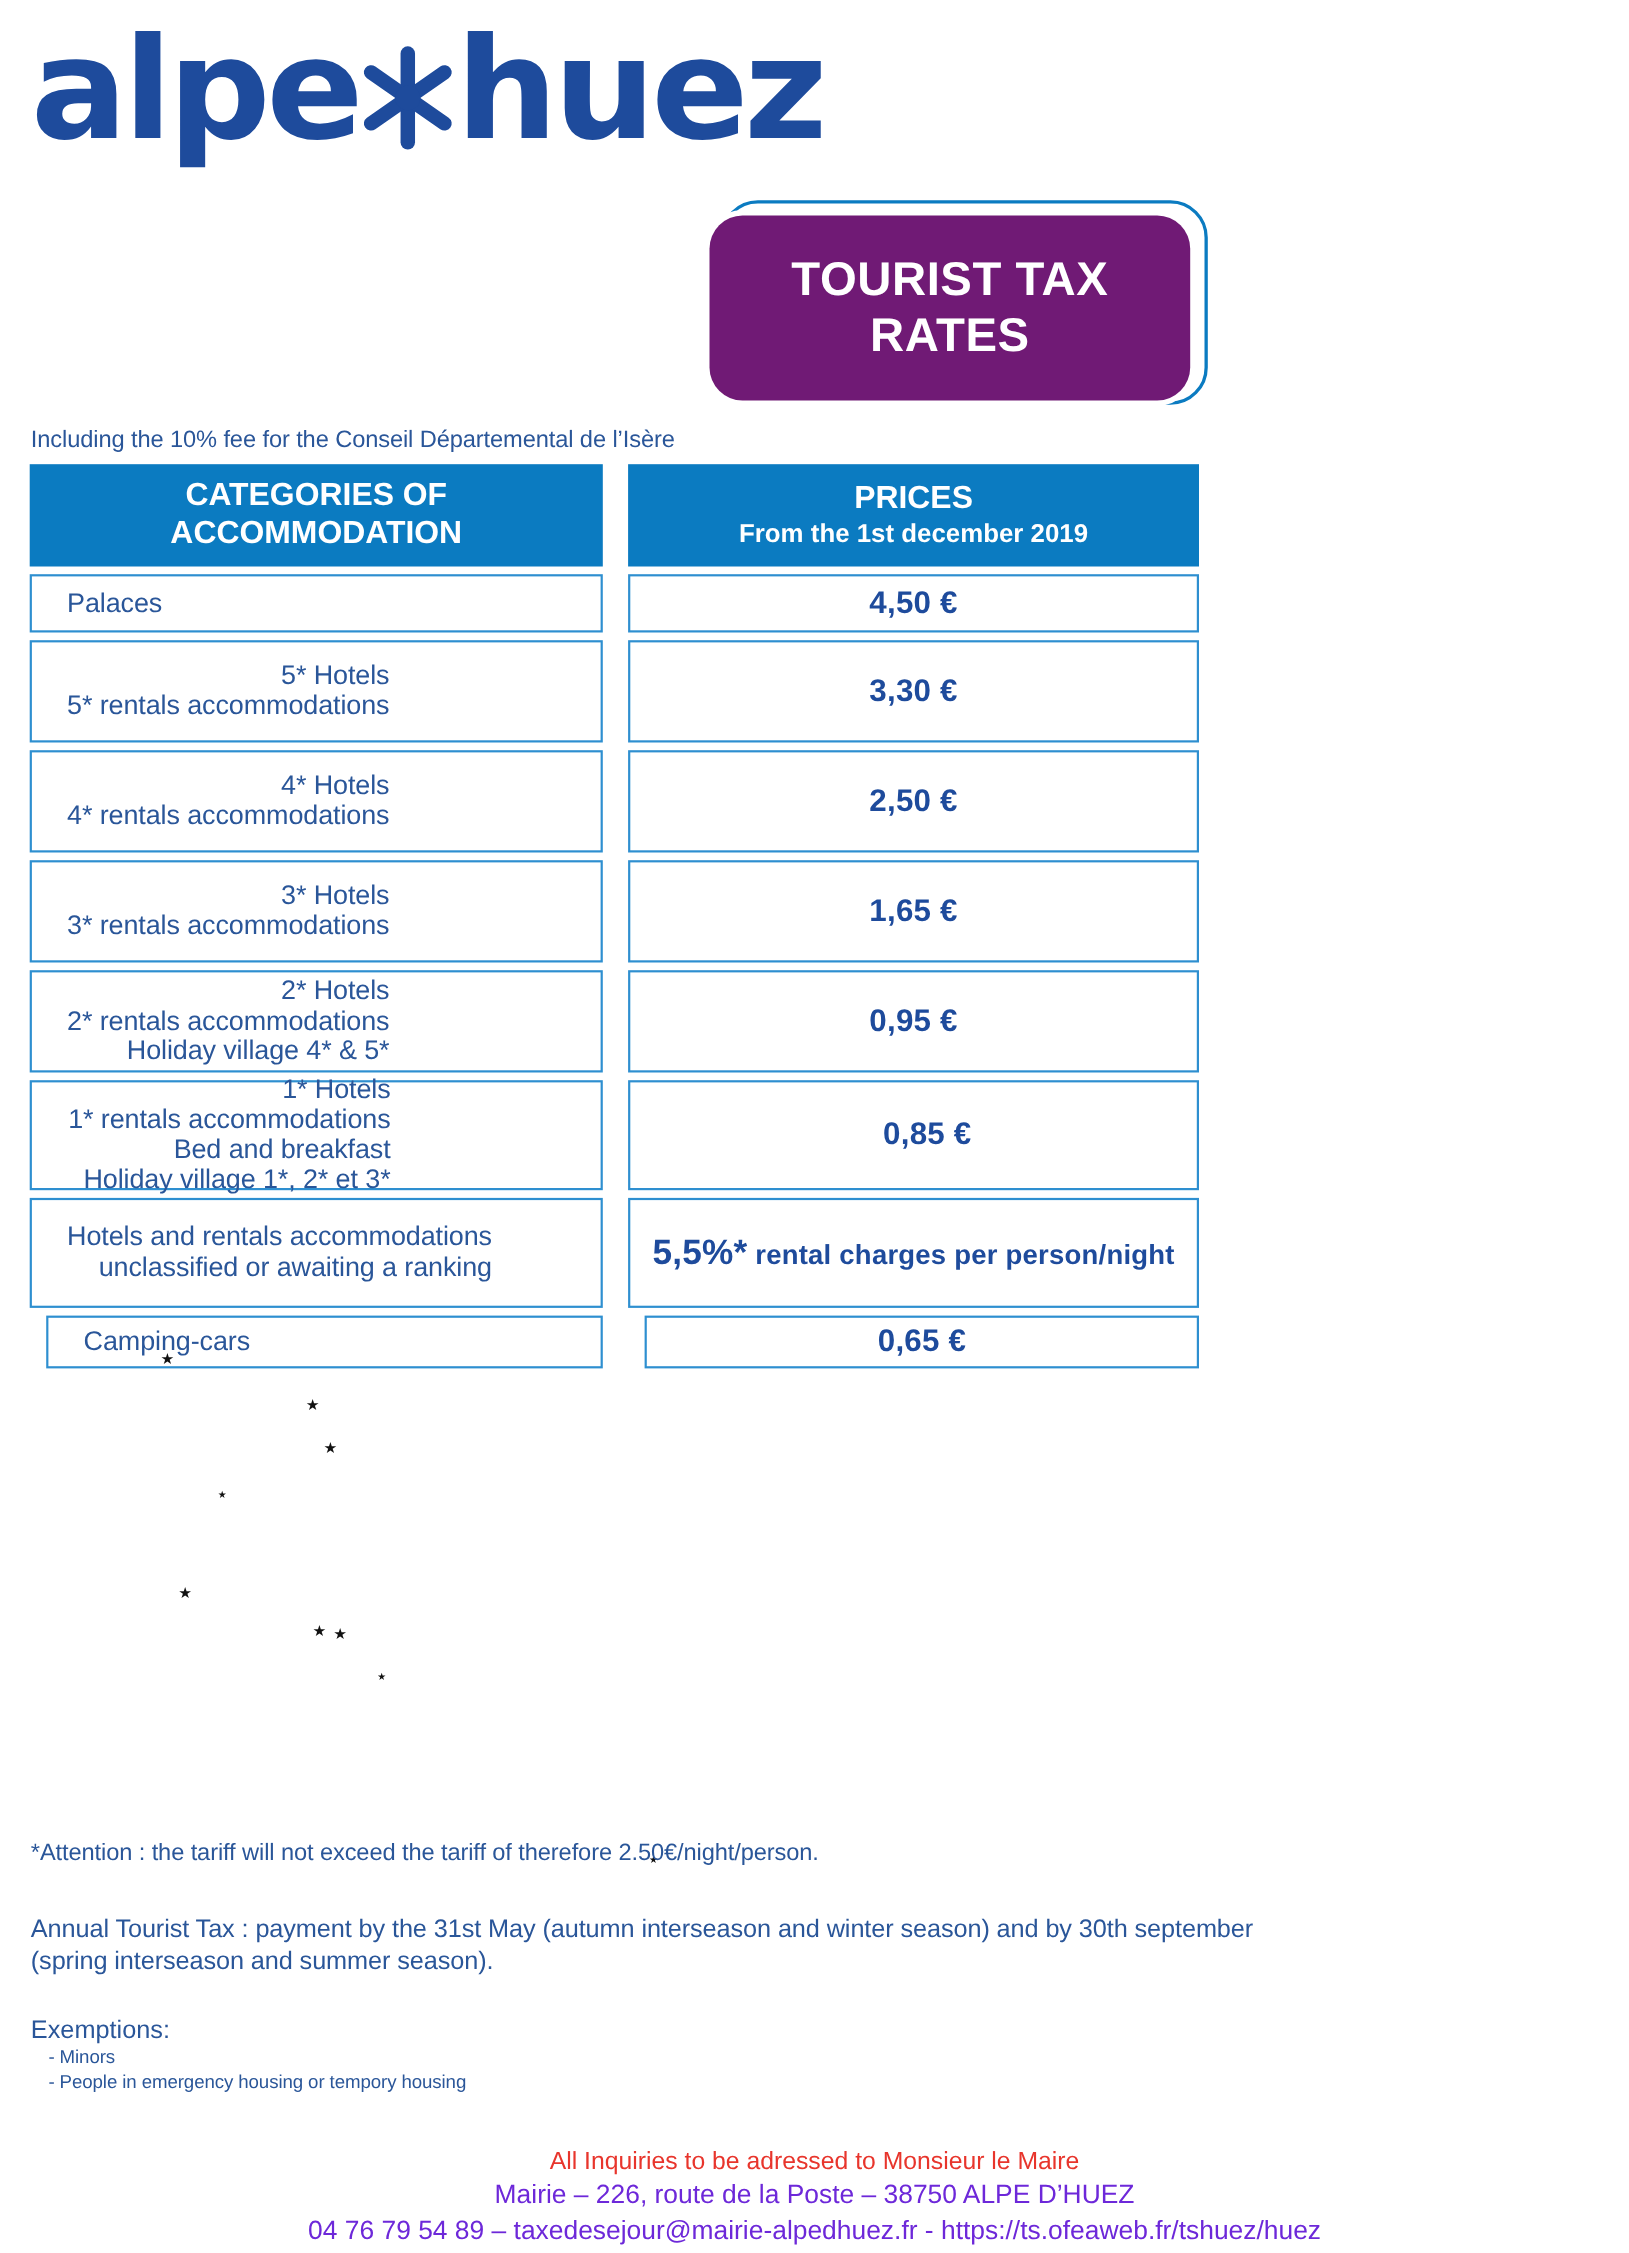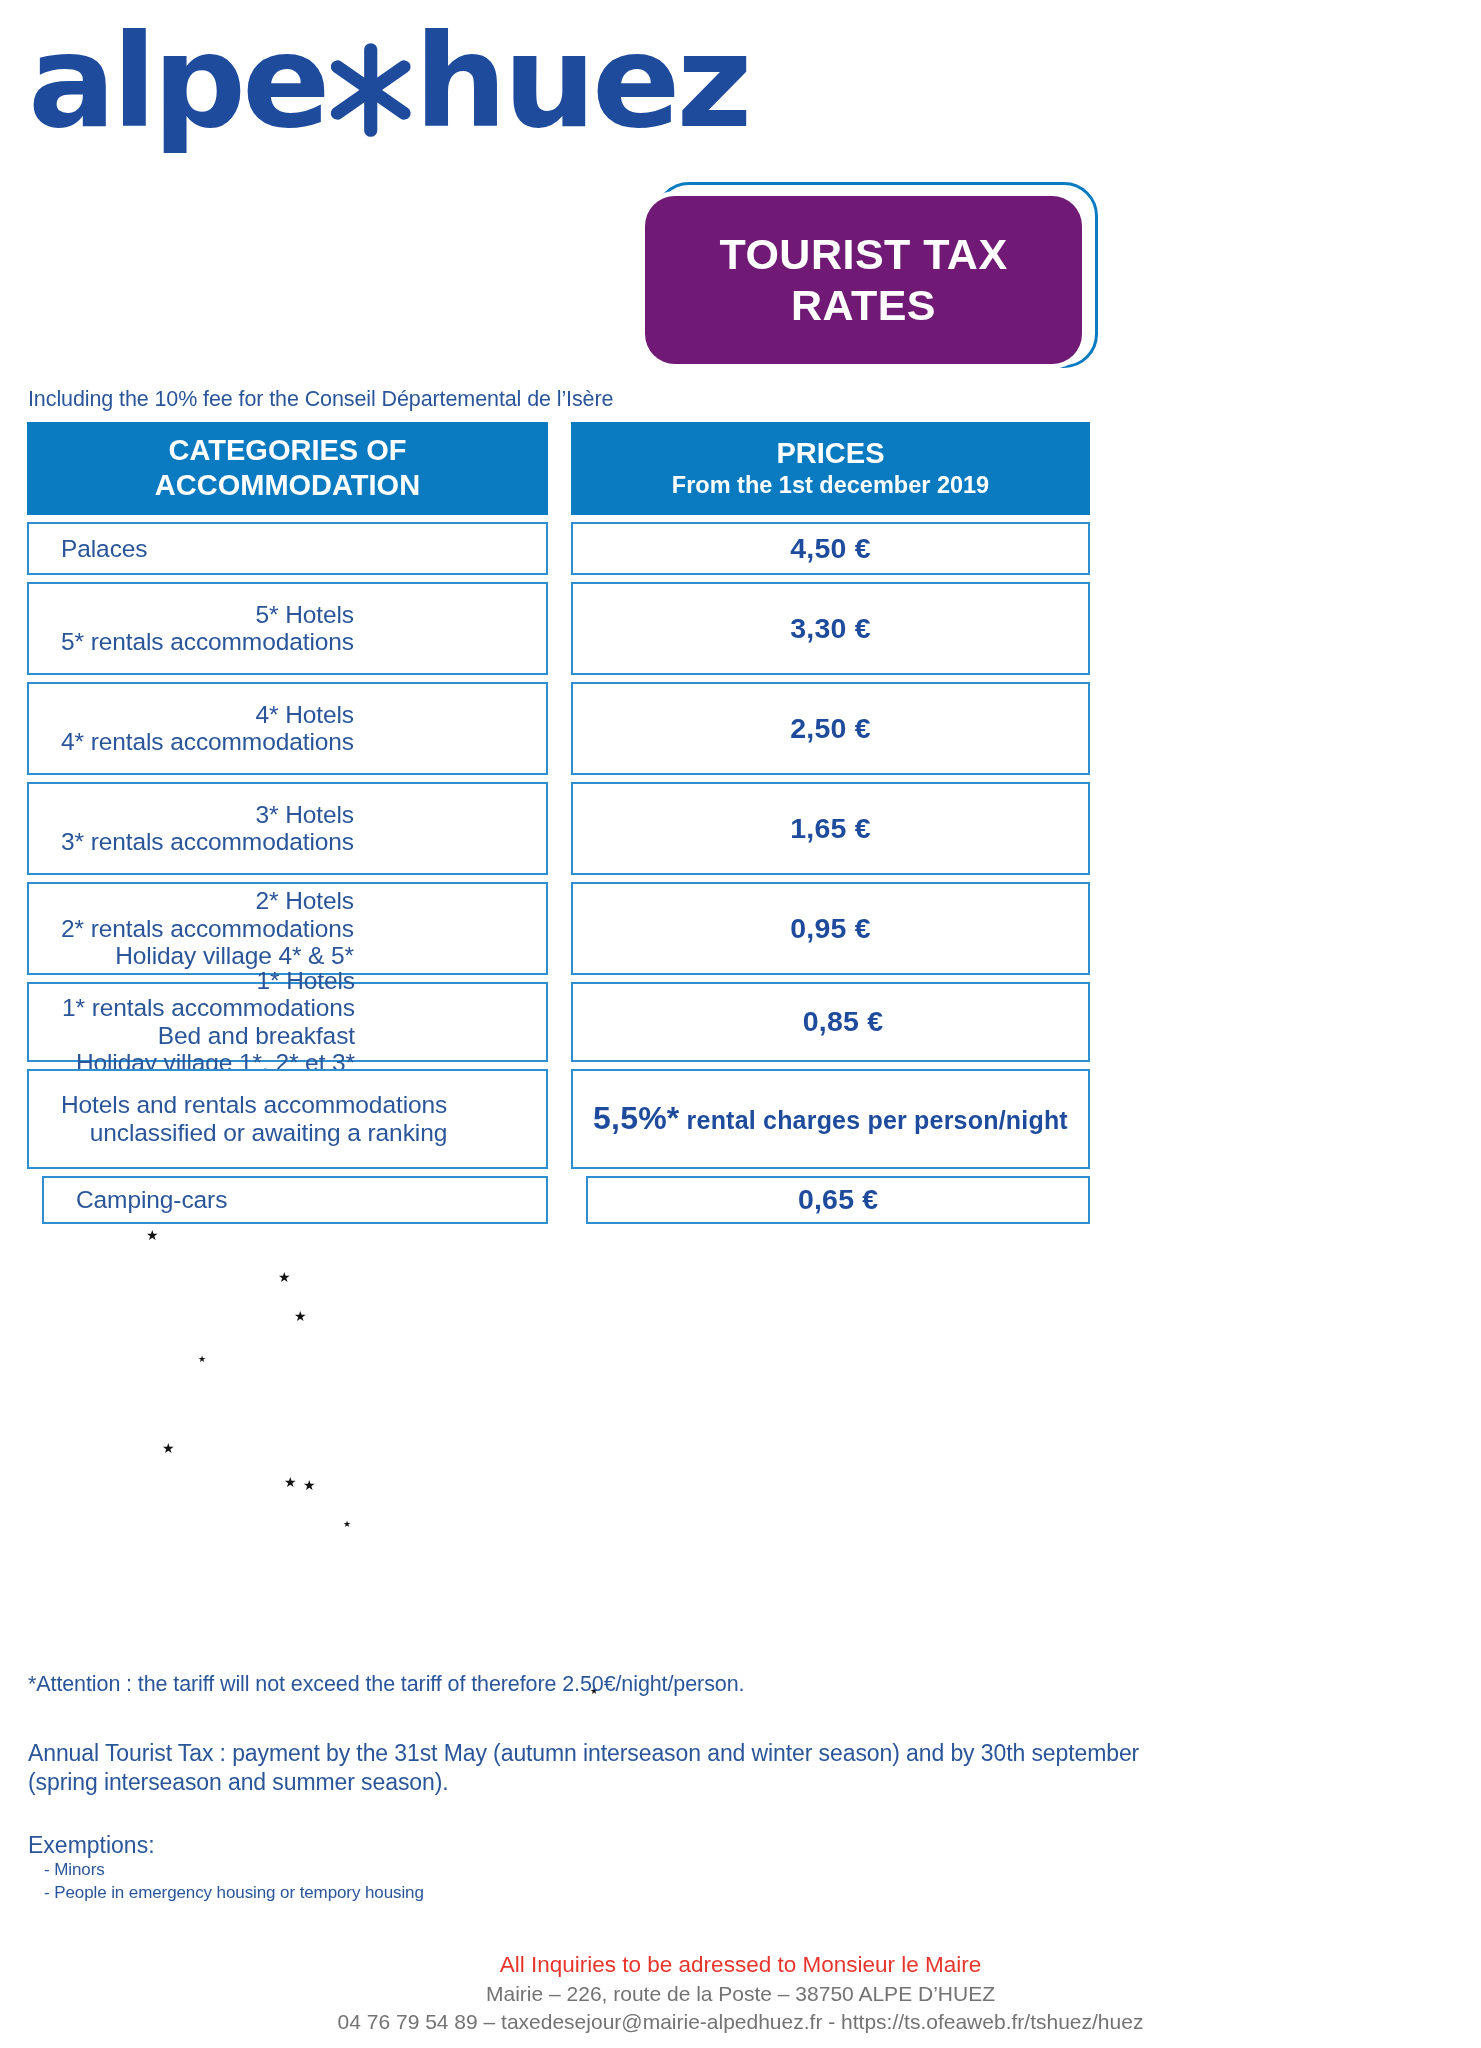--- a/index.html
+++ b/index.html
@@ -161,21 +161,21 @@
   }
   .price-text .pct { font-size: 32px; }
   .price-text .small { font-size: 25px; }
 
   
   .r0 .cell { height: 53px; }
   .r1 .cell { height: 93px; }
   .r2 .cell { height: 93px; }
   .r3 .cell { height: 93px; }
   .r4 .cell { height: 93px; }
-  .r5 .cell { height: 80px; padding-left: 33px; }
+  .r5 .cell { height: 100px; padding-left: 33px; }
   .r6 .cell { height: 100px; }
   .r7 .cell { height: 48px; margin-left: 15px; }
 
   
   #notes {
     position: absolute;
     left: 28px;
     top: 1672px;
     width: 1190px;
     color: #2a5699;
@@ -209,22 +209,22 @@
     top: 1950px;
     width: 1481px;
     text-align: center;
   }
   #footer .line-red {
     color: #e8352c;
     font-size: 22.5px;
     line-height: 1.33;
   }
   #footer .line-blue {
-    color: #737373;
-    font-size: 21px;
+    color: #6d28d9;
+    font-size: 24px;
     line-height: 1.33;
   }
 
   
   .artifact {
     position: absolute;
     color: #111111;
     font-size: 14px;
     line-height: 1;
     pointer-events: none;

